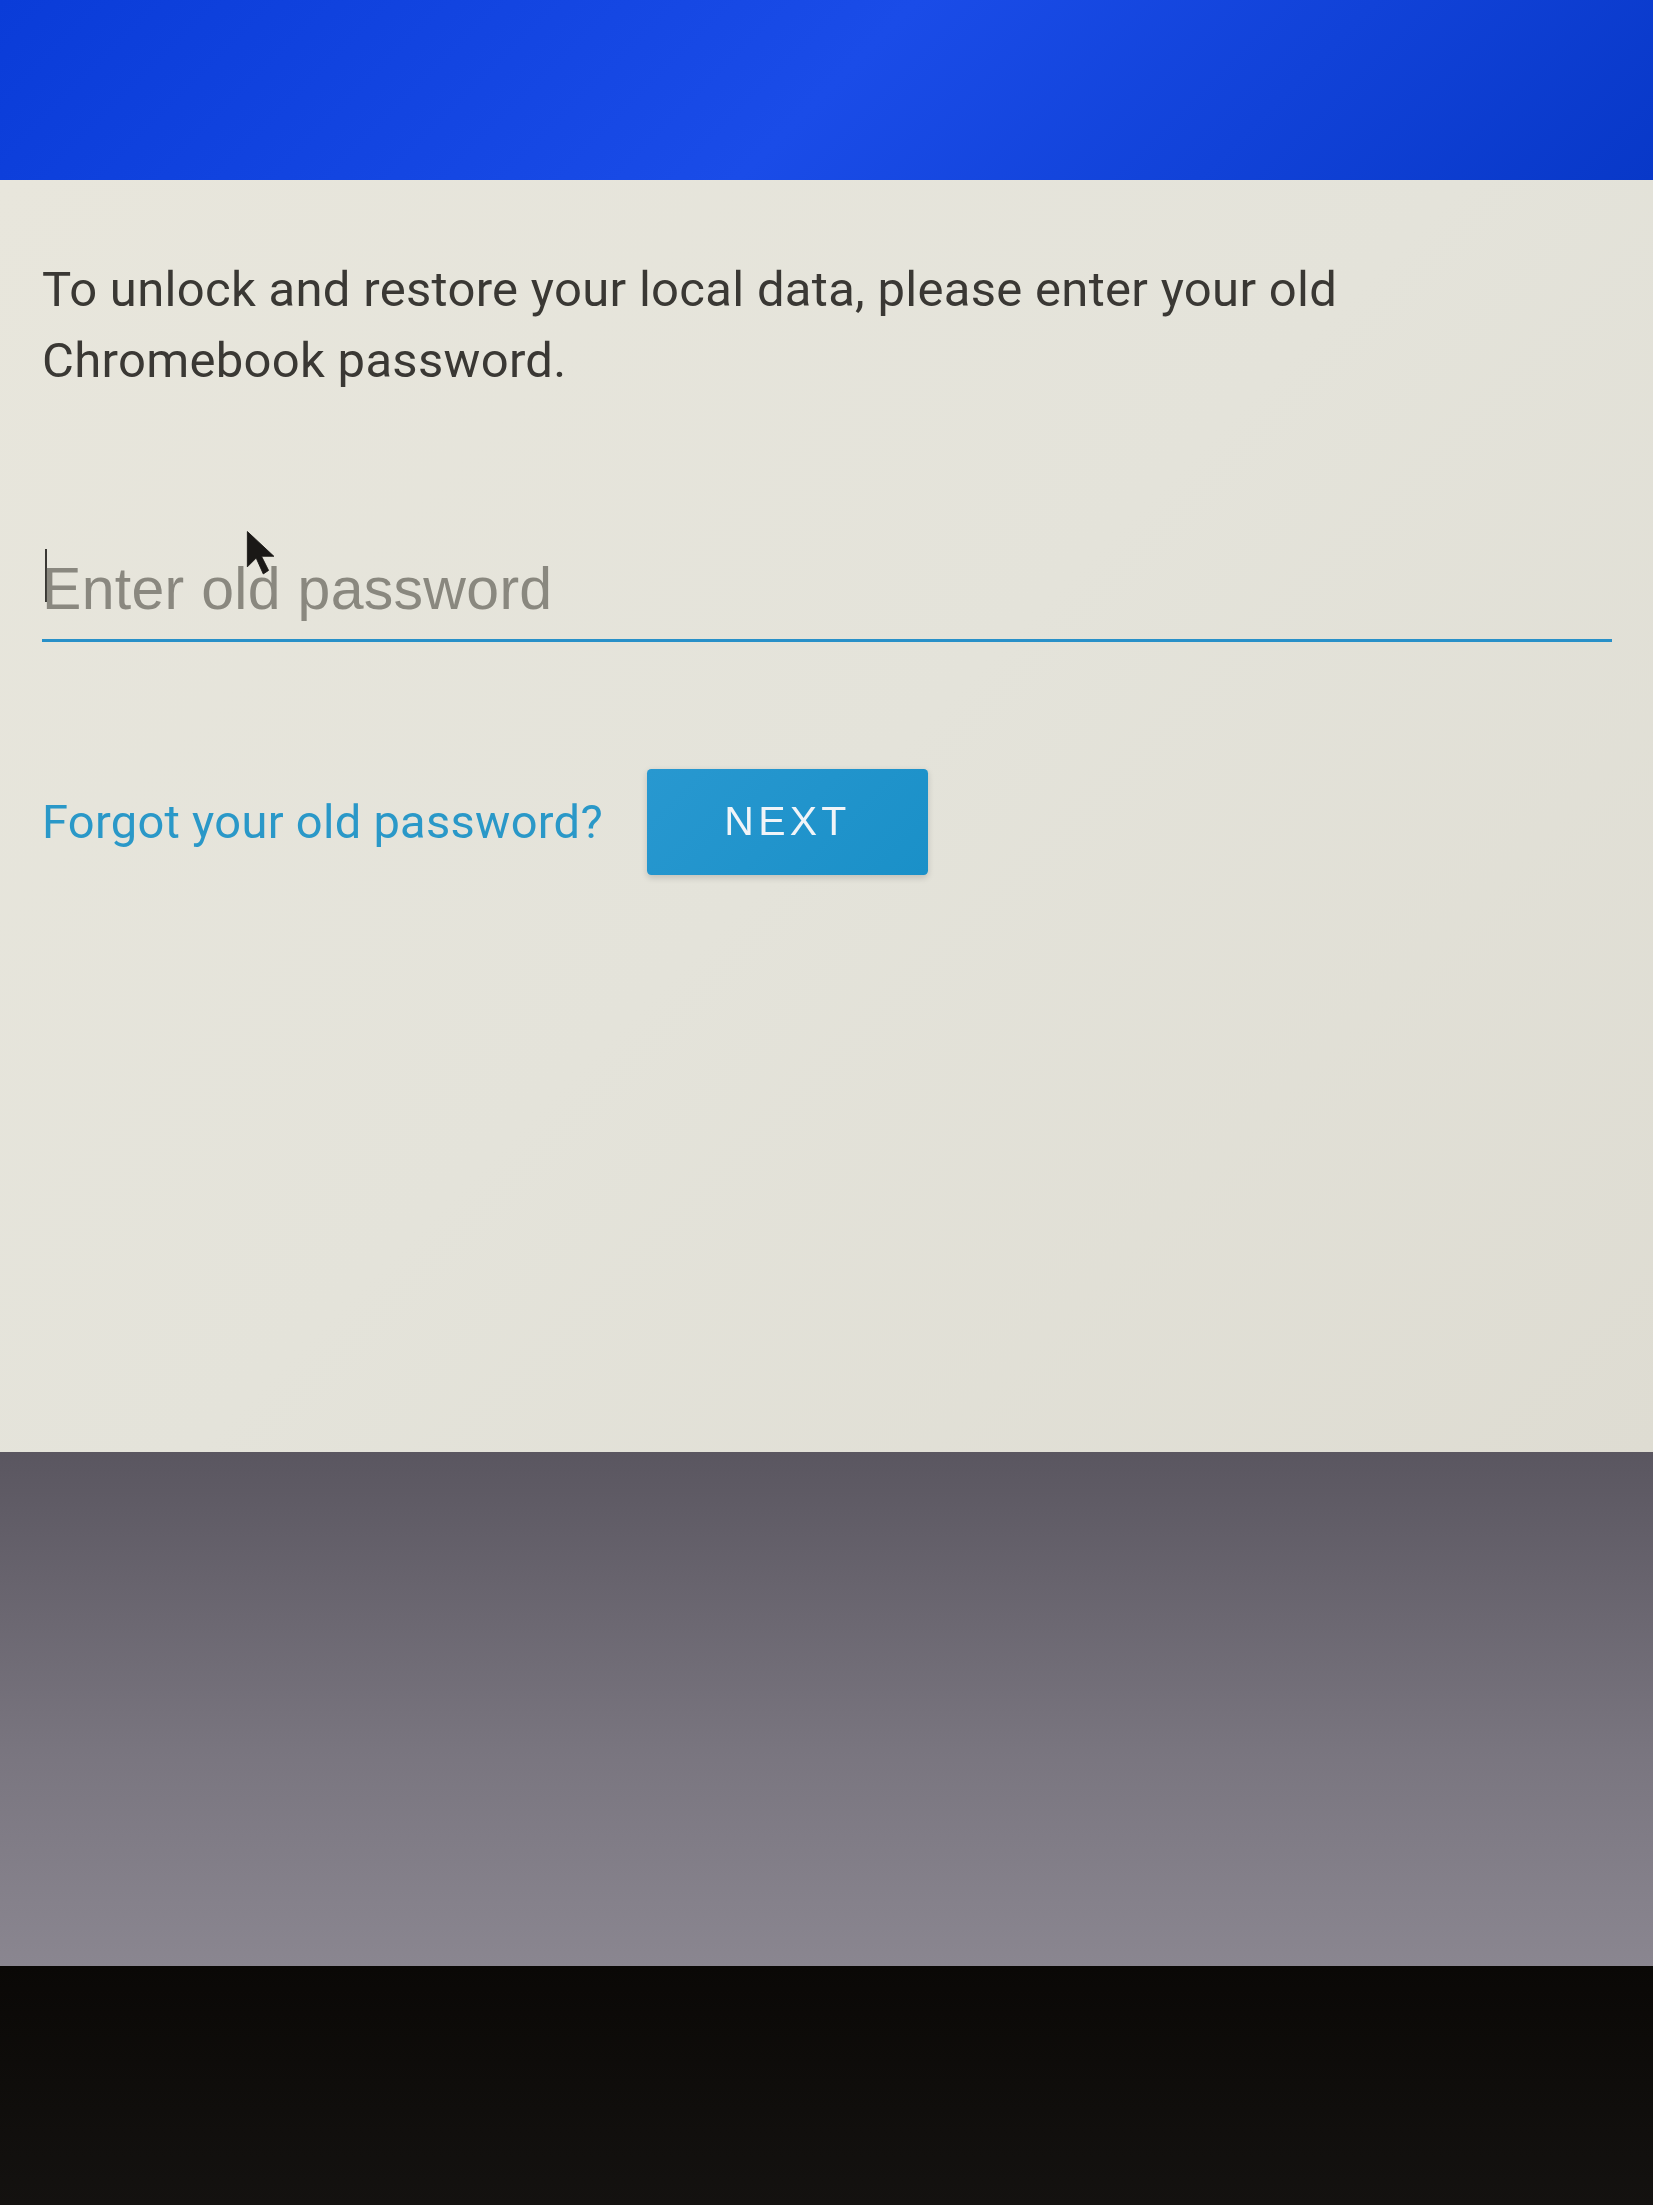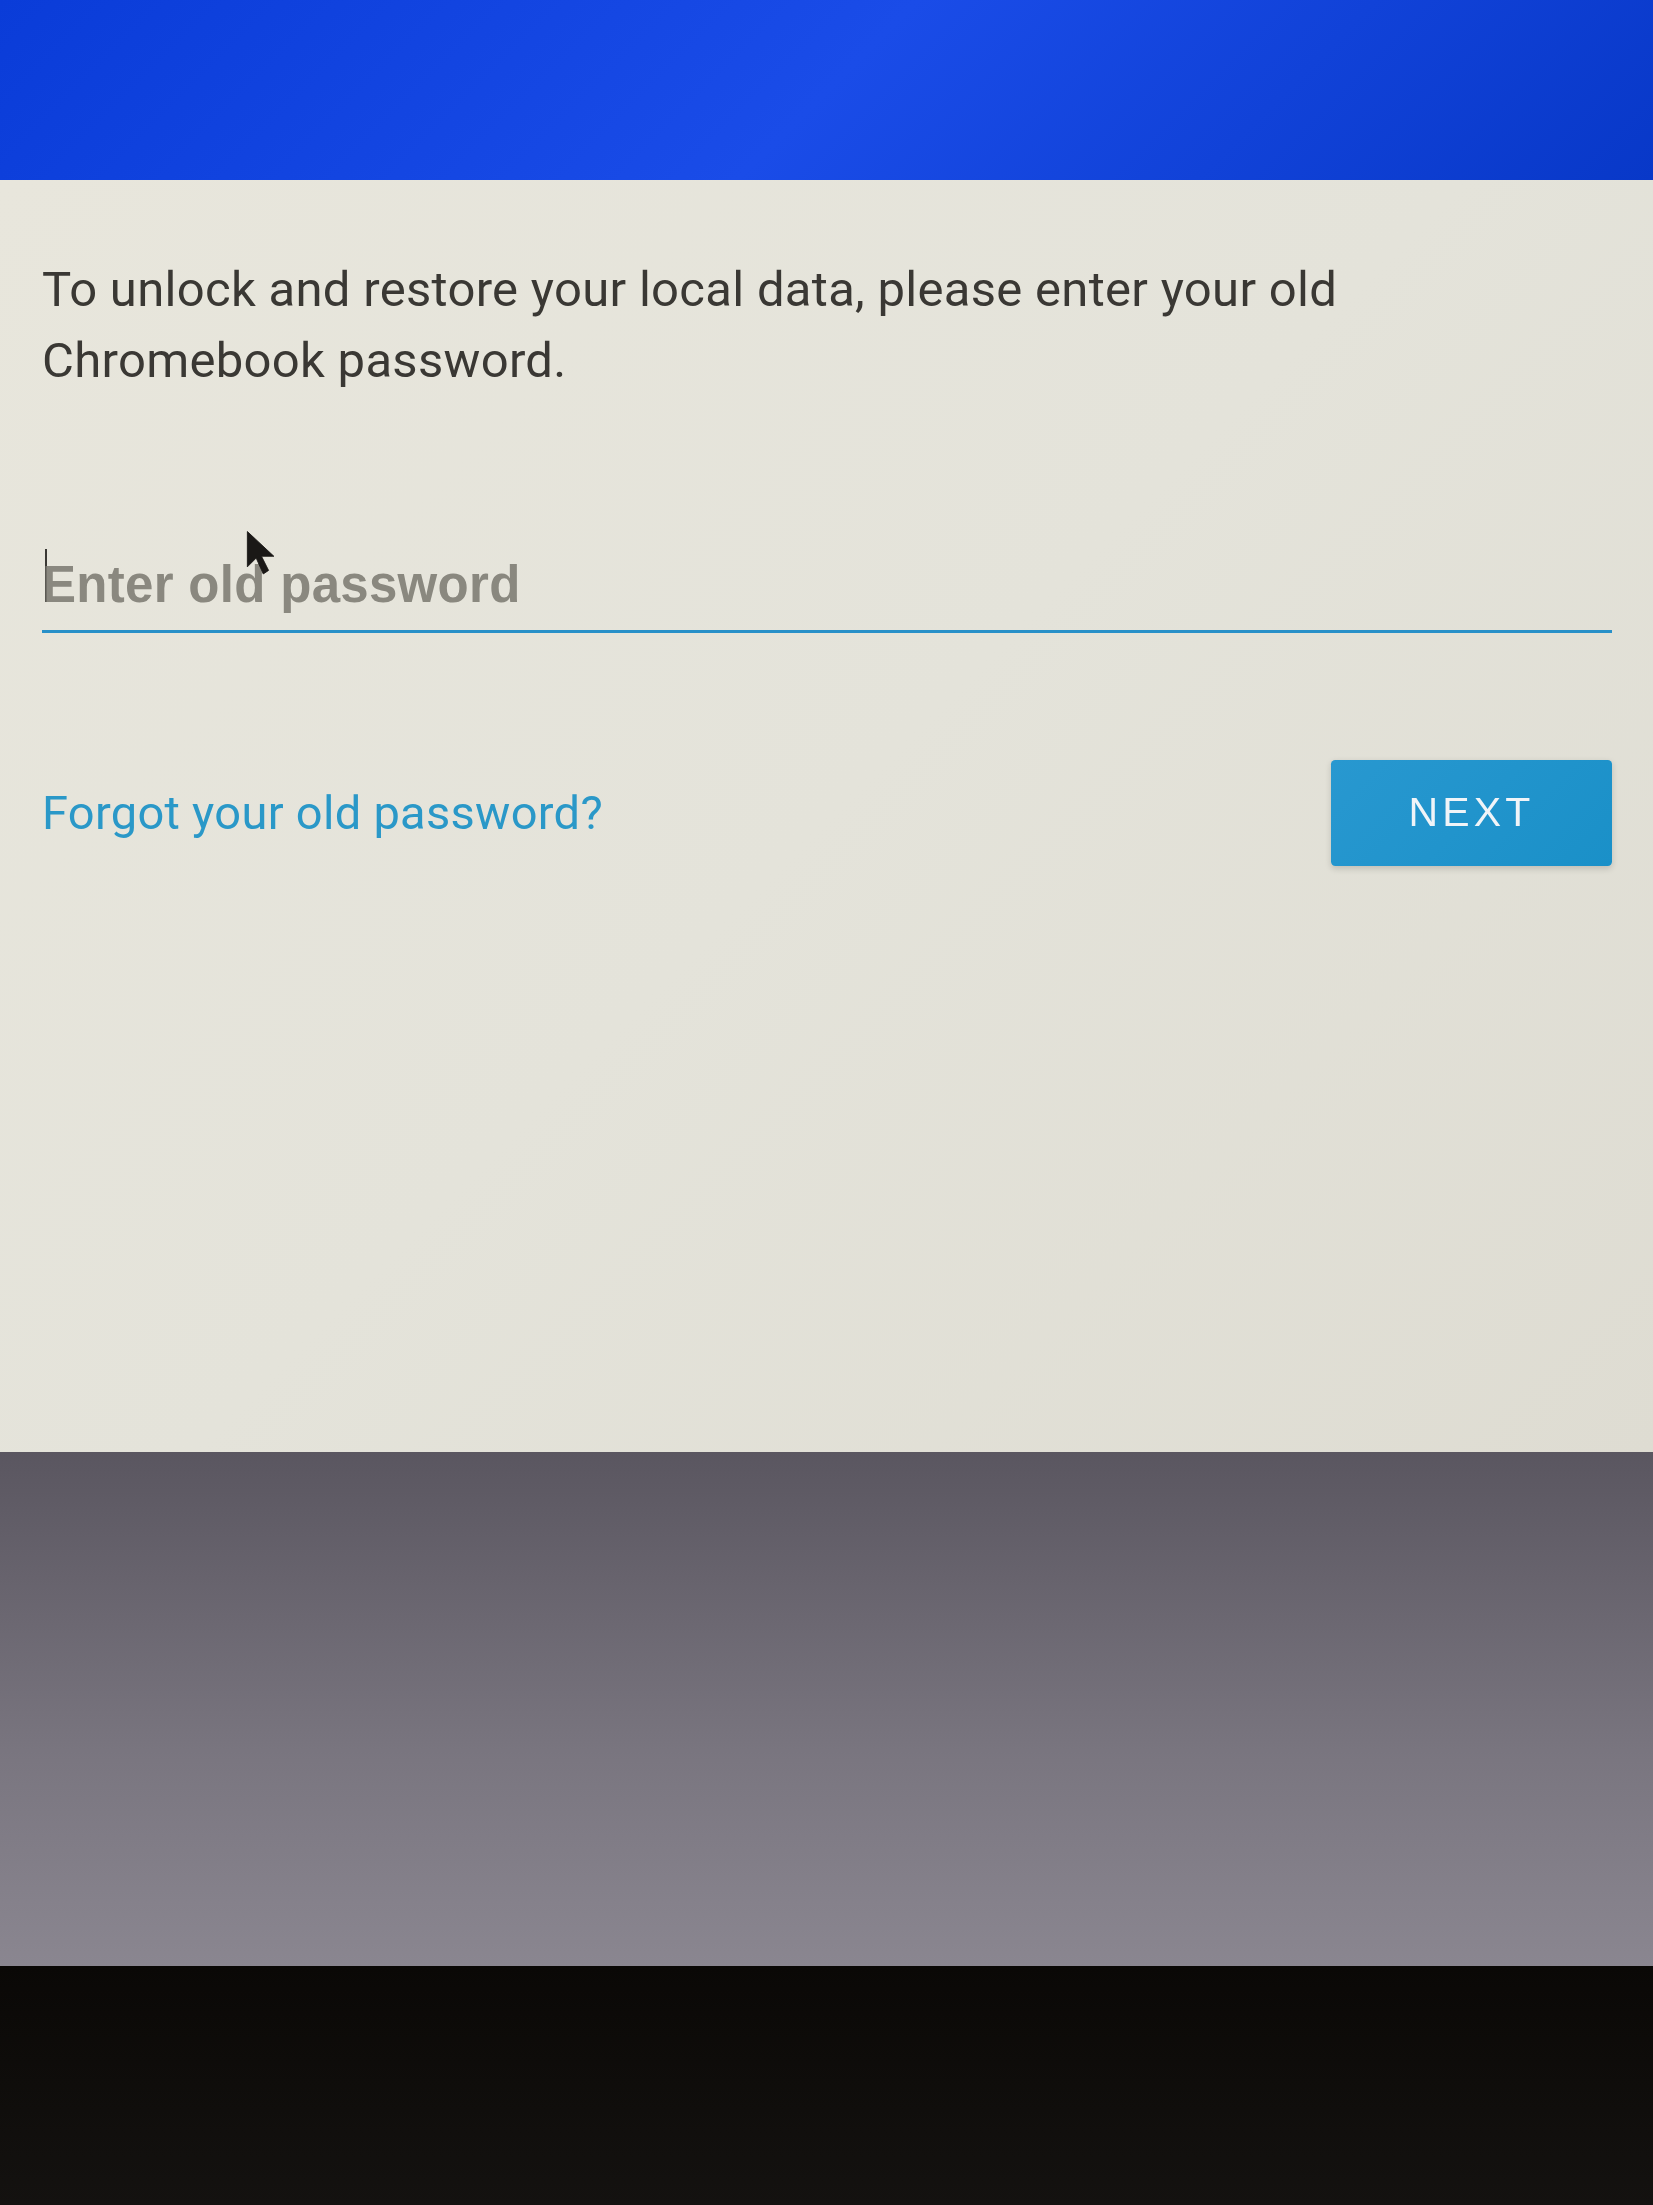--- a/index.html
+++ b/index.html
@@ -45,43 +45,42 @@
     }
     .password-input-wrapper {
       position: relative;
       margin-bottom: 127px;
     }
     .password-input {
       width: 100%;
       border: none;
       border-bottom: 3.2px solid #2890c8;
       background: transparent;
-      font-size: 51px;
-      font-weight: 700;
+      font-size: 59px;
+      font-weight: 400;
       color: #6a6860;
       padding: 10.6px 0 16px 0;
       outline: none;
       letter-spacing: 0.3px;
     }
     .password-input::placeholder {
       color: #7a7870;
       opacity: 0.85;
     }
     .cursor {
       position: absolute;
       left: 201px;
       top: -16px;
       font-size: 48px;
       color: #1a1816;
       pointer-events: none;
       z-index: 10;
     }
     .action-row {
       display: flex;
-      justify-content: space-between;
       align-items: center;
       margin-top: 21px;
       gap: 44px;
     }
     .forgot-link {
       font-size: 47px;
       font-weight: 400;
       color: #2a98c8;
       cursor: pointer;
       letter-spacing: 0.3px;

